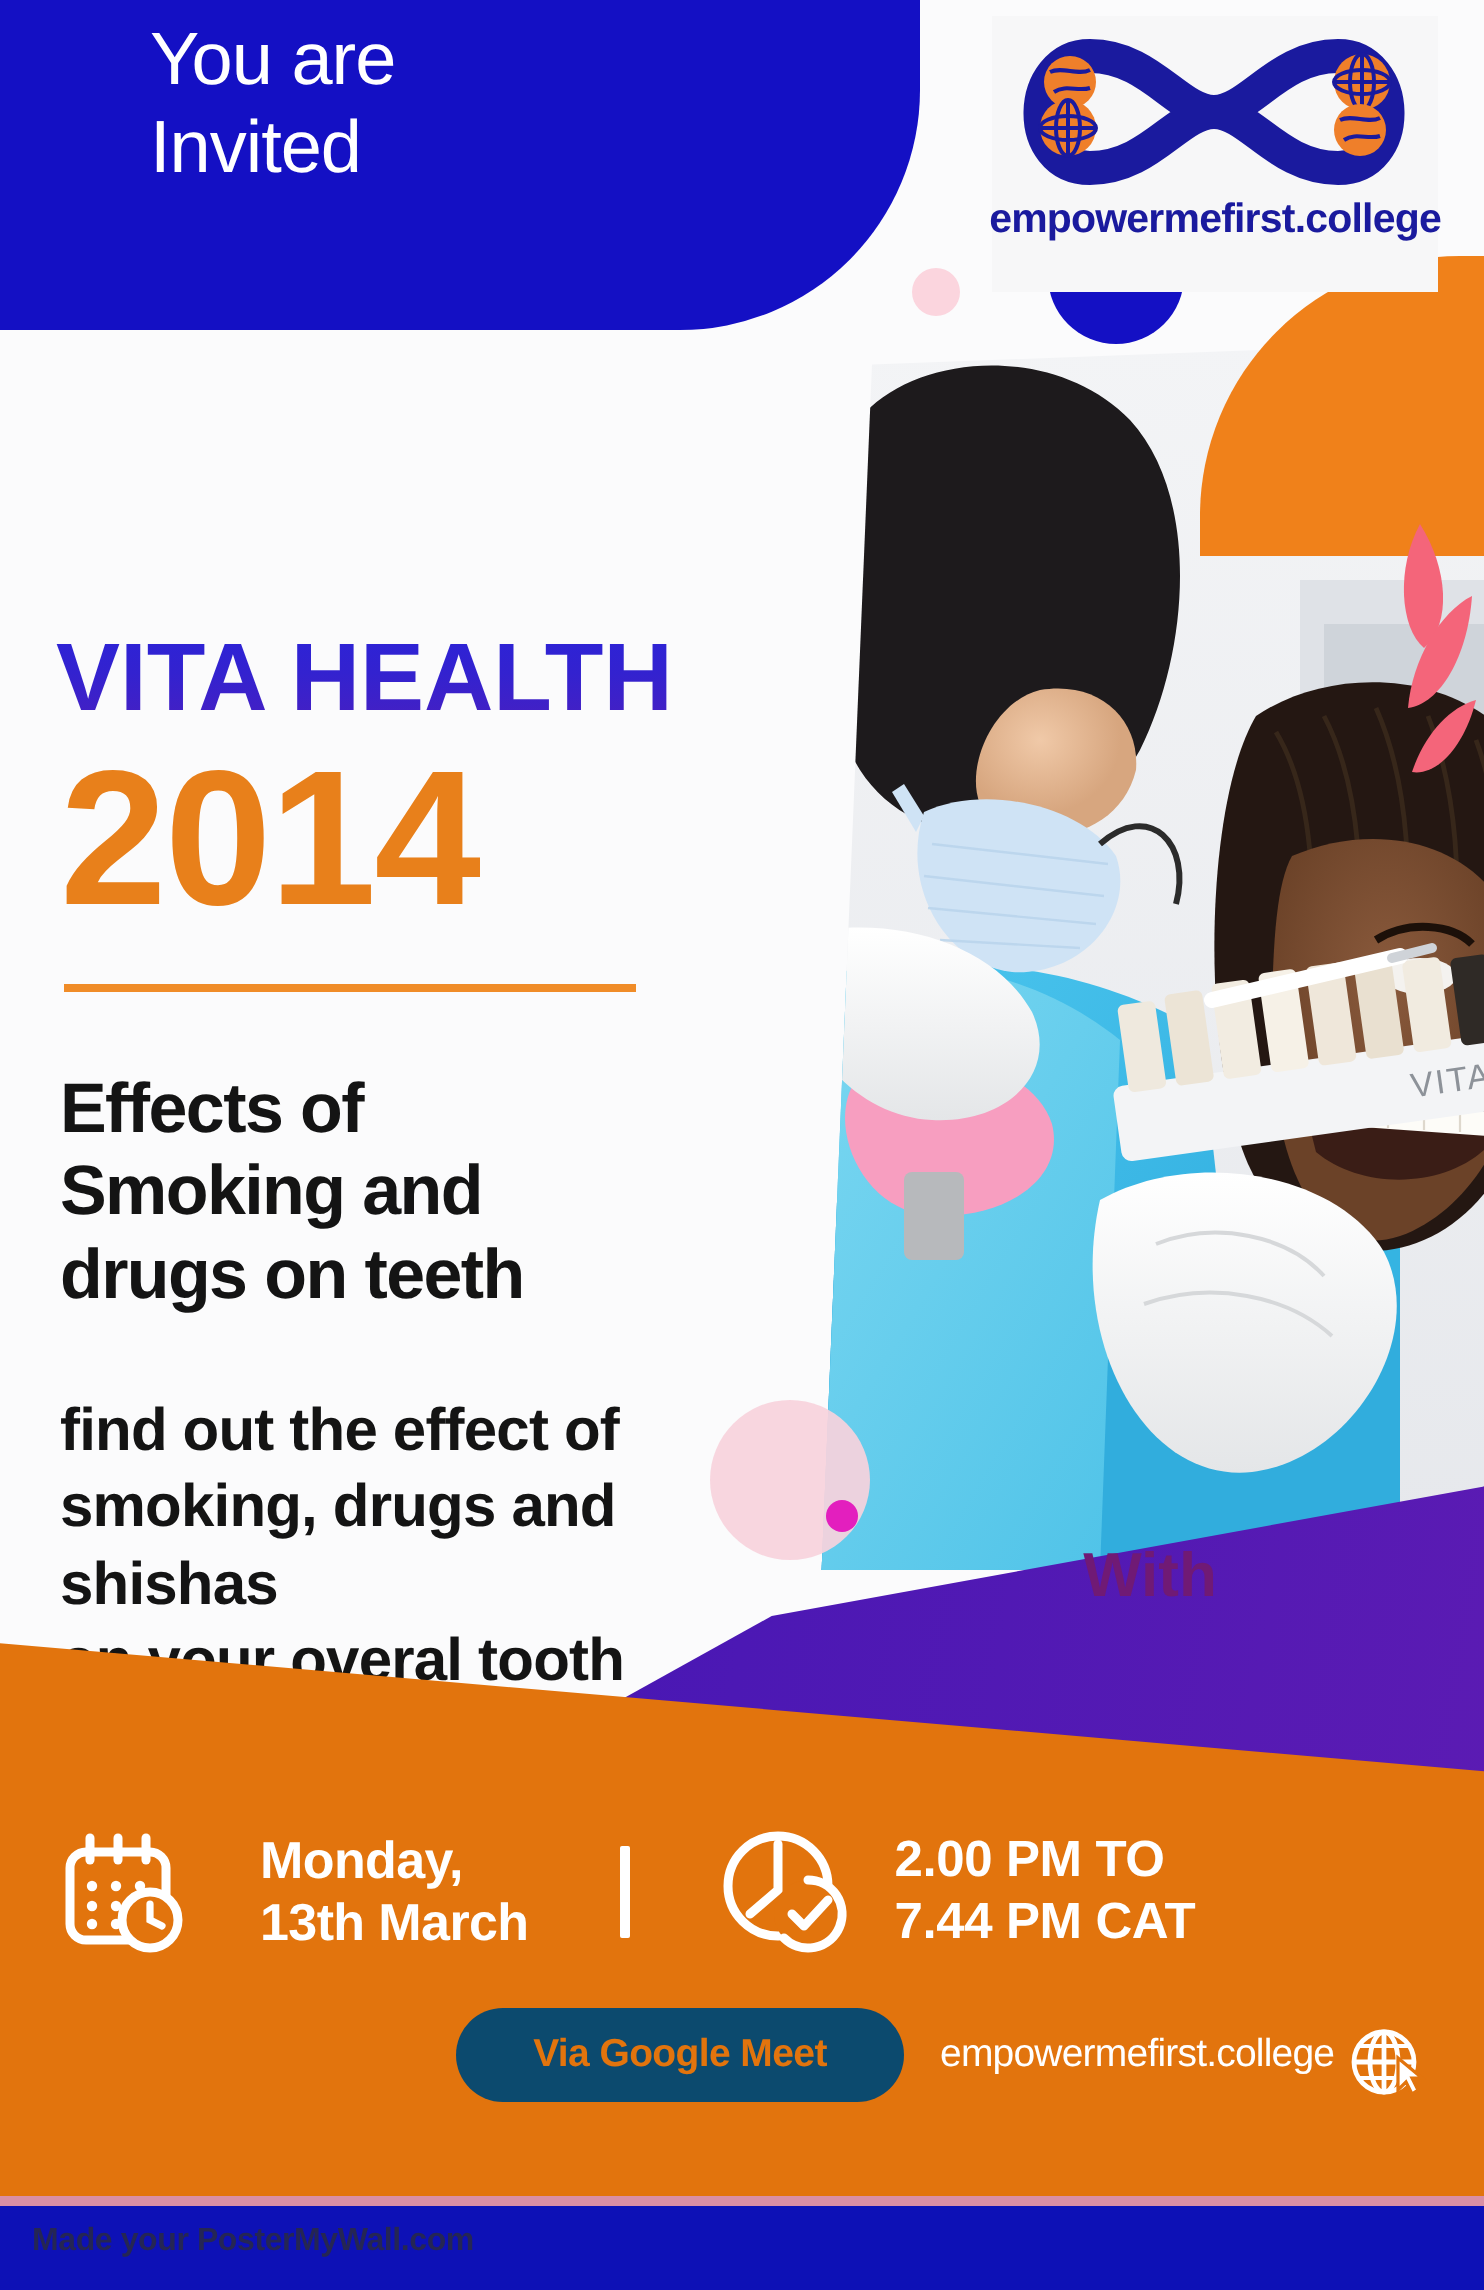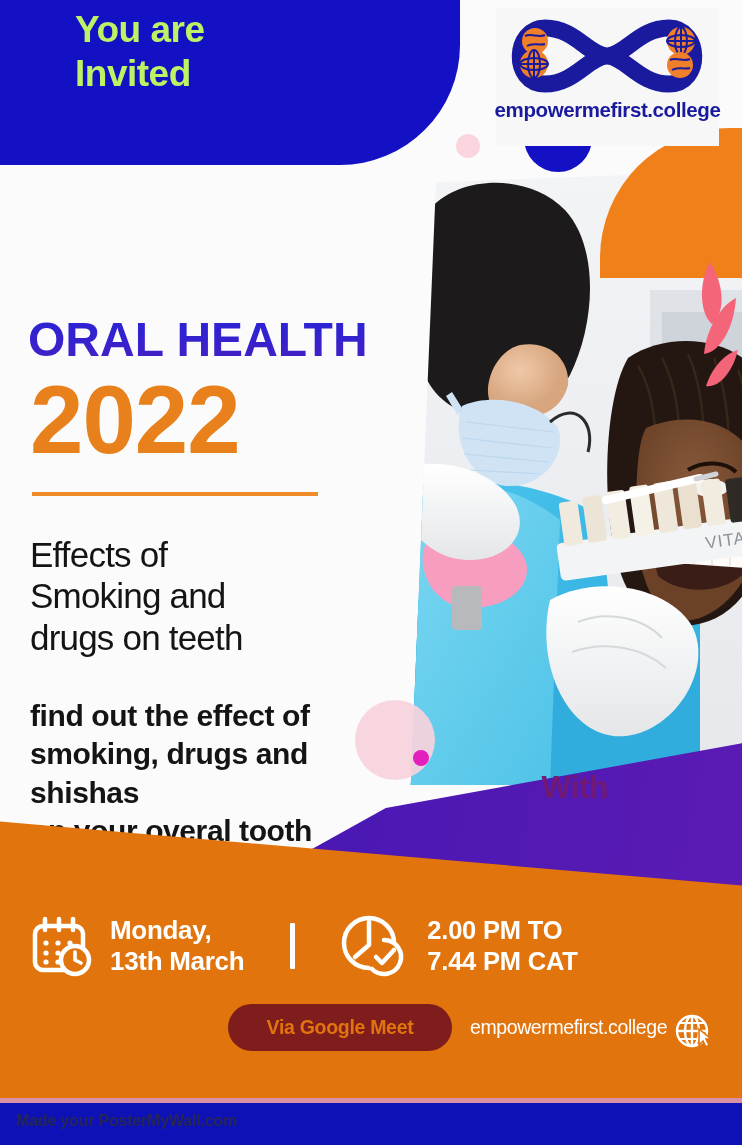--- a/index.html
+++ b/index.html
@@ -18,23 +18,23 @@
   
   .top-blue{
     position:absolute;left:-40px;top:-20px;
     width:500px;height:185px;
     background:#1410c4;
     border-bottom-right-radius:120px;
   }
   .invited-text{
     position:absolute;left:115px;top:28px;
     width:300px;
-    color:#bef264;
+    color:#ffffff;
     font-size:37px;line-height:1.18;
-    font-weight:bold;
+    font-weight:normal;
     letter-spacing:-0.5px;
   }
 
   
   .logo-card{
     position:absolute;left:496px;top:8px;
     width:223px;height:138px;
     background:#f7f7f8;
     display:flex;flex-direction:column;
     align-items:center;justify-content:flex-start;
@@ -116,21 +116,21 @@
     z-index:10;
   }
   .year-rule{
     position:absolute;left:32px;top:492px;
     width:286px;height:4px;background:#f08c28;z-index:10;
   }
 
   .topic-title{
     position:absolute;left:30px;top:534px;
     width:340px;
-    font-size:35px;line-height:1.18;font-weight:normal;
+    font-size:35px;line-height:1.18;font-weight:bold;
     color:#141414;letter-spacing:-0.8px;
     z-index:10;
   }
   .topic-sub{
     position:absolute;left:30px;top:697px;
     width:360px;
     font-size:30px;line-height:1.28;font-weight:bold;
     color:#141414;letter-spacing:-0.4px;
     z-index:10;
   }
@@ -178,38 +178,38 @@
     position:absolute;left:0;top:898px;
     width:742px;height:96px;
     z-index:16;
     display:flex;align-items:center;
   }
   .info-item{display:flex;align-items:center;}
   .cal-icon{margin-left:30px;width:66px;height:62px;}
   .info-text{
     color:#ffffff;font-weight:bold;
     font-size:26px;line-height:1.18;letter-spacing:-0.3px;
-    margin-left:14px;white-space:pre-line;
+    margin-left:34px;white-space:pre-line;
   }
   .divider-bar{
     width:5px;height:46px;background:#ffffff;
     margin-left:46px;margin-right:44px;border-radius:1px;
   }
   .clock-icon{width:70px;height:66px;}
   .time-text{
     color:#ffffff;font-weight:bold;
     font-size:25.5px;line-height:1.2;letter-spacing:-0.2px;
     margin-left:18px;white-space:pre-line;
   }
 
   
   .meet-pill{
     position:absolute;left:228px;top:1004px;
     width:224px;height:47px;border-radius:24px;
-    background:#7f1d1d;
+    background:#0c4a6e;
     display:flex;align-items:center;justify-content:center;
     color:#e2740d;font-size:19.5px;font-weight:bold;
     letter-spacing:-0.3px;
     z-index:17;
   }
   .site-text{
     position:absolute;left:470px;top:1016px;
     color:#ffffff;font-size:19.5px;font-weight:normal;
     letter-spacing:-0.4px;z-index:17;
   }
@@ -394,22 +394,22 @@
           <path d="M162 33 H190"></path>
             <path d="M176 19 V47"></path>
         </g>
         <circle cx="175" cy="57" r="13" fill="#ef7f2a"></circle>
         <path d="M165 52 C171 49 179 54 185 51 M167 62 C173 58 179 62 185 60" stroke="#1a1a9e" stroke-width="2" fill="none"></path>
       </g>
     </svg>
     <div class="logo-word">empowermefirst.college</div>
   </div>
 
-  <div class="oral-word">ORAL HEALTH</div>
-  <div class="year-word">2022</div>
+  <div class="oral-word">VITA HEALTH</div>
+  <div class="year-word">2014</div>
   <div class="year-rule"></div>
 
   <div class="topic-title" style="white-space:pre-line">Effects of
 Smoking and
 drugs on teeth</div>
   <div class="topic-sub" style="white-space:pre-line">find out the effect of
 smoking, drugs and shishas
 on your overal tooth health</div>
 
   <div class="purple-band"></div>

